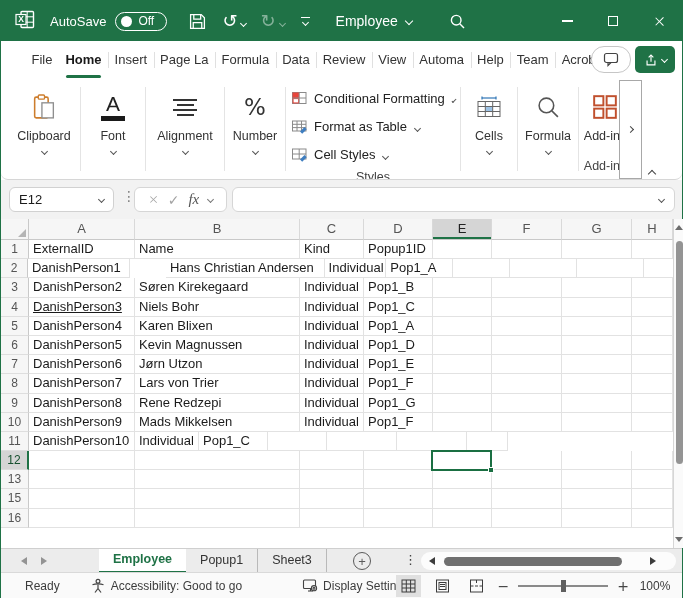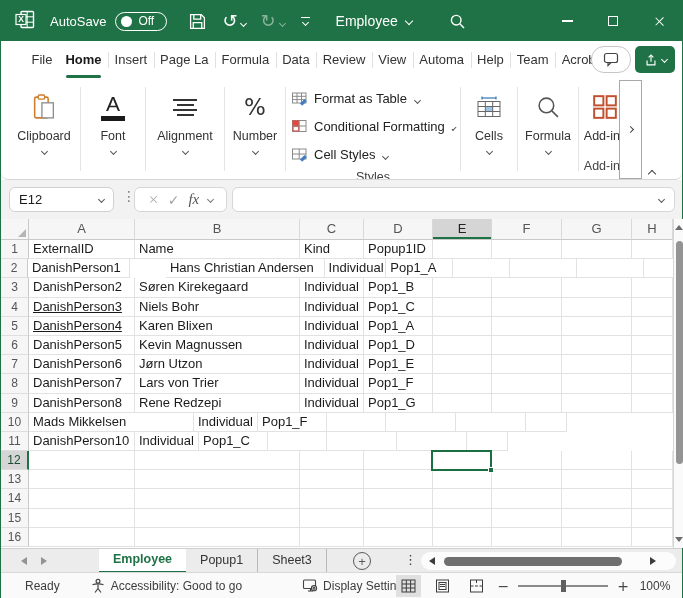--- a/index.html
+++ b/index.html
@@ -295,47 +295,47 @@
       <div class="glabel">Number</div>
       <i class="chev sm"></i>
     </div>
     <div class="vsep"></div>
 
     <div class="rgroup styles-grp">
       <div class="sitems">
           <div class="sitem">
             <span class="sicon">
               <svg width="17" height="16" viewBox="0 0 16 16">
+                <rect x="1" y="2.5" width="13.5" height="11" fill="#fff" stroke="#8a8a8a"></rect>
+                <rect x="1" y="2.5" width="6.7" height="5.5" fill="#e8453c"></rect>
+                <rect x="1.6" y="8.6" width="5.5" height="4.3" fill="none" stroke="#e8453c"></rect>
+                <line x1="7.7" y1="2.5" x2="7.7" y2="13.5" stroke="#8a8a8a"></line>
+                <line x1="1" y1="8" x2="14.5" y2="8" stroke="#8a8a8a"></line>
+              </svg>
+            </span>
+            <span class="slabel">Conditional Formatting</span>
+            <i class="chev sm"></i>
+          </div>
+          <div class="sitem">
+            <span class="sicon">
+              <svg width="17" height="16" viewBox="0 0 16 16">
                 <rect x="1" y="3" width="13.5" height="10" fill="#fff" stroke="#8a8a8a"></rect>
                 <line x1="5.5" y1="3" x2="5.5" y2="13" stroke="#8a8a8a"></line>
                 <line x1="10" y1="3" x2="10" y2="13" stroke="#8a8a8a"></line>
                 <line x1="1" y1="6.3" x2="14.5" y2="6.3" stroke="#8a8a8a"></line>
                 <line x1="1" y1="9.6" x2="14.5" y2="9.6" stroke="#8a8a8a"></line>
                 <polygon points="8.5,13.5 13,9 15.2,11.2 10.7,15.7" fill="#3f7ec0"></polygon>
               </svg>
             </span>
             <span class="slabel">Format as Table</span>
             <i class="chev sm"></i>
           </div>
           <div class="sitem">
             <span class="sicon">
               <svg width="17" height="16" viewBox="0 0 16 16">
-                <rect x="1" y="2.5" width="13.5" height="11" fill="#fff" stroke="#8a8a8a"></rect>
-                <rect x="1" y="2.5" width="6.7" height="5.5" fill="#e8453c"></rect>
-                <rect x="1.6" y="8.6" width="5.5" height="4.3" fill="none" stroke="#e8453c"></rect>
-                <line x1="7.7" y1="2.5" x2="7.7" y2="13.5" stroke="#8a8a8a"></line>
-                <line x1="1" y1="8" x2="14.5" y2="8" stroke="#8a8a8a"></line>
-              </svg>
-            </span>
-            <span class="slabel">Conditional Formatting</span>
-            <i class="chev sm"></i>
-          </div>
-          <div class="sitem">
-            <span class="sicon">
-              <svg width="17" height="16" viewBox="0 0 16 16">
                 <rect x="1" y="3" width="13.5" height="10" fill="#fff" stroke="#8a8a8a"></rect>
                 <line x1="7.7" y1="3" x2="7.7" y2="13" stroke="#8a8a8a"></line>
                 <line x1="1" y1="8" x2="14.5" y2="8" stroke="#8a8a8a"></line>
                 <polygon points="8.5,13.5 13,9 15.2,11.2 10.7,15.7" fill="#3f7ec0"></polygon>
               </svg>
             </span>
             <span class="slabel">Cell Styles</span>
             <i class="chev sm"></i>
           </div>
         </div>
@@ -468,21 +468,21 @@
           <div class="gcell" style="width: 165px;">Niels Bohr</div>
           <div class="gcell" style="width: 64px;">Individual</div>
           <div class="gcell" style="width: 69px;">Pop1_C</div>
           <div class="gcell" style="width: 59px;"></div>
           <div class="gcell" style="width: 70px;"></div>
           <div class="gcell" style="width: 70px;"></div>
           <div class="gcell" style="width: 41px;"></div>
         </div>
         <div class="grow">
           <div class="rowh">5</div>
-          <div class="gcell" style="width: 106px; text-decoration: underline;">DanishPerson4</div>
+          <div class="gcell" style="width: 106px;">DanishPerson4</div>
           <div class="gcell" style="width: 165px;">Karen Blixen</div>
           <div class="gcell" style="width: 64px;">Individual</div>
           <div class="gcell" style="width: 69px;">Pop1_A</div>
           <div class="gcell" style="width: 59px;"></div>
           <div class="gcell" style="width: 70px;"></div>
           <div class="gcell" style="width: 70px;"></div>
           <div class="gcell" style="width: 41px;"></div>
         </div>
         <div class="grow">
           <div class="rowh">6</div>
@@ -523,20 +523,21 @@
           <div class="gcell" style="width: 165px;">Rene Redzepi</div>
           <div class="gcell" style="width: 64px;">Individual</div>
           <div class="gcell" style="width: 69px;">Pop1_G</div>
           <div class="gcell" style="width: 59px;"></div>
           <div class="gcell" style="width: 70px;"></div>
           <div class="gcell" style="width: 70px;"></div>
           <div class="gcell" style="width: 41px;"></div>
         </div>
         <div class="grow">
           <div class="rowh">10</div>
+          <div class="gcell" style="width: 106px;">DanishPerson9</div>
           <div class="gcell" style="width: 165px;">Mads Mikkelsen</div>
           <div class="gcell" style="width: 64px;">Individual</div>
           <div class="gcell" style="width: 69px;">Pop1_F</div>
           <div class="gcell" style="width: 59px;"></div>
           <div class="gcell" style="width: 70px;"></div>
           <div class="gcell" style="width: 70px;"></div>
           <div class="gcell" style="width: 41px;"></div>
         </div>
         <div class="grow">
           <div class="rowh">11</div>
@@ -554,31 +555,20 @@
           <div class="gcell" style="width: 165px;"></div>
           <div class="gcell" style="width: 64px;"></div>
           <div class="gcell" style="width: 69px;"></div>
           <div class="gcell" style="width: 59px;"></div>
           <div class="gcell" style="width: 70px;"></div>
           <div class="gcell" style="width: 70px;"></div>
           <div class="gcell" style="width: 41px;"></div>
         </div>
         <div class="grow">
           <div class="rowh">13</div>
-          <div class="gcell" style="width: 106px;"></div>
-          <div class="gcell" style="width: 165px;"></div>
-          <div class="gcell" style="width: 64px;"></div>
-          <div class="gcell" style="width: 69px;"></div>
-          <div class="gcell" style="width: 59px;"></div>
-          <div class="gcell" style="width: 70px;"></div>
-          <div class="gcell" style="width: 70px;"></div>
-          <div class="gcell" style="width: 41px;"></div>
-        </div>
-        <div class="grow">
-          <div class="rowh">14</div>
           <div class="gcell" style="width: 106px;"></div>
           <div class="gcell" style="width: 165px;"></div>
           <div class="gcell" style="width: 64px;"></div>
           <div class="gcell" style="width: 69px;"></div>
           <div class="gcell" style="width: 59px;"></div>
           <div class="gcell" style="width: 70px;"></div>
           <div class="gcell" style="width: 70px;"></div>
           <div class="gcell" style="width: 41px;"></div>
         </div>
         <div class="grow">

